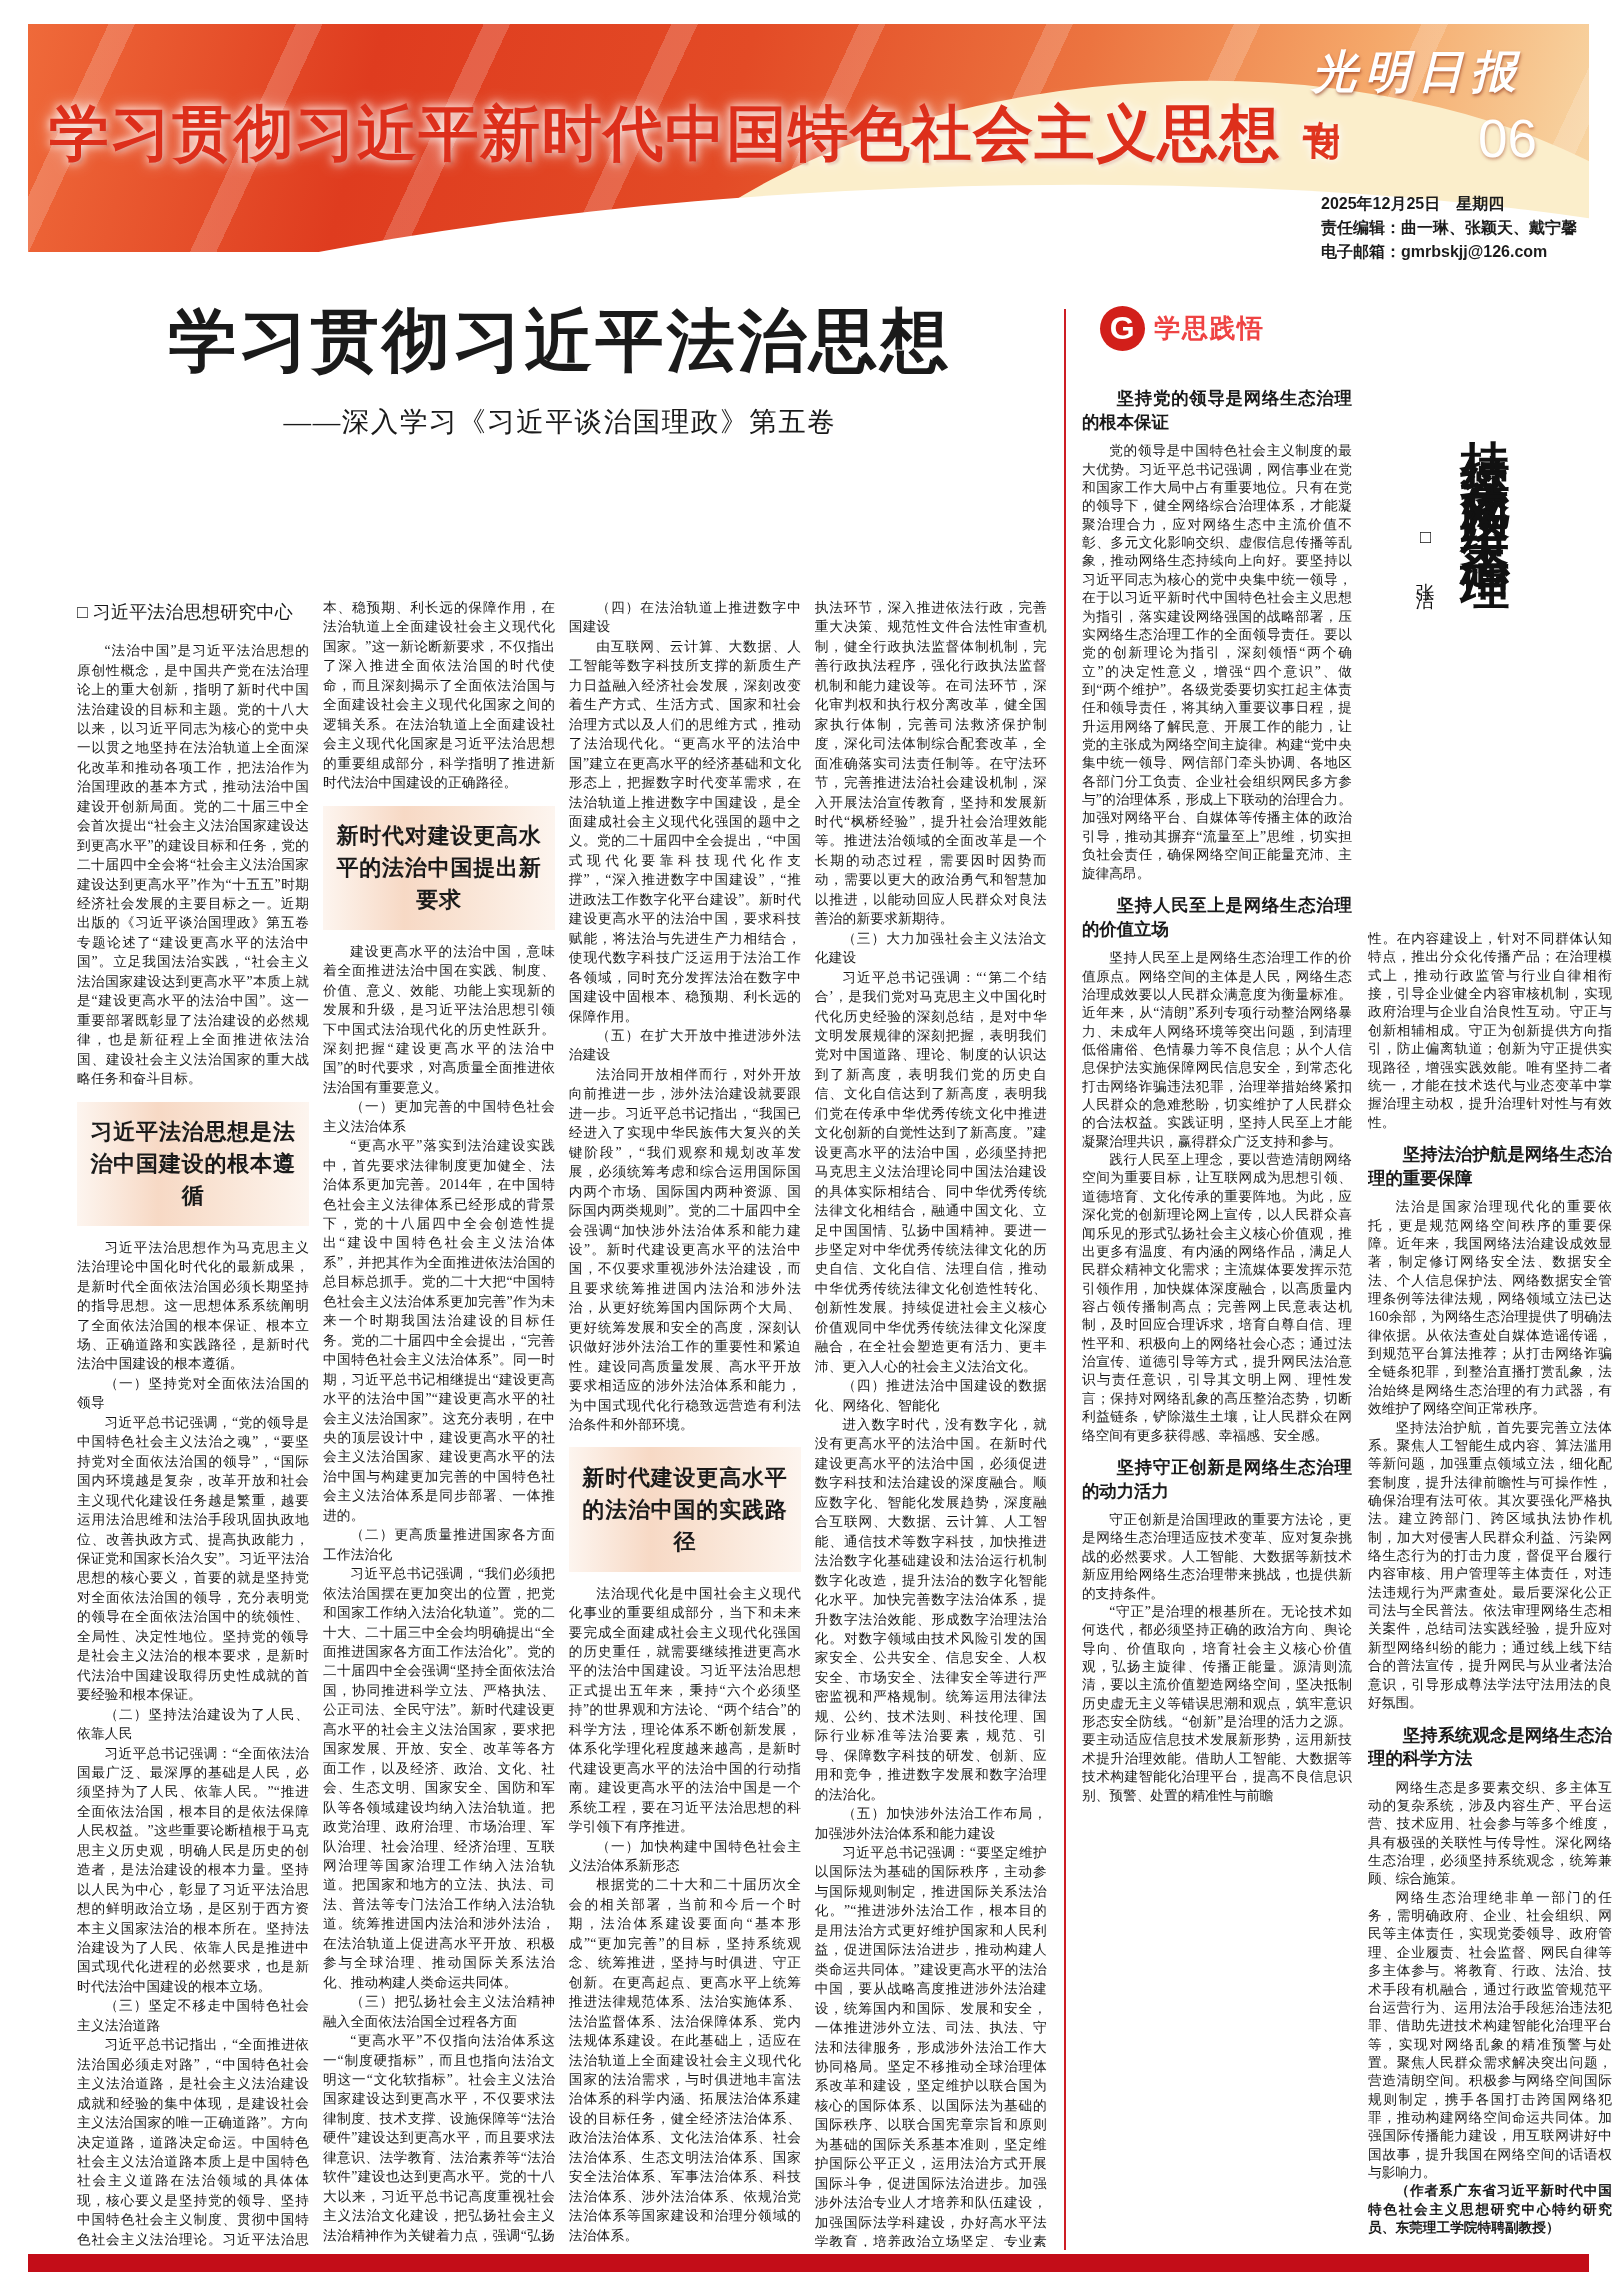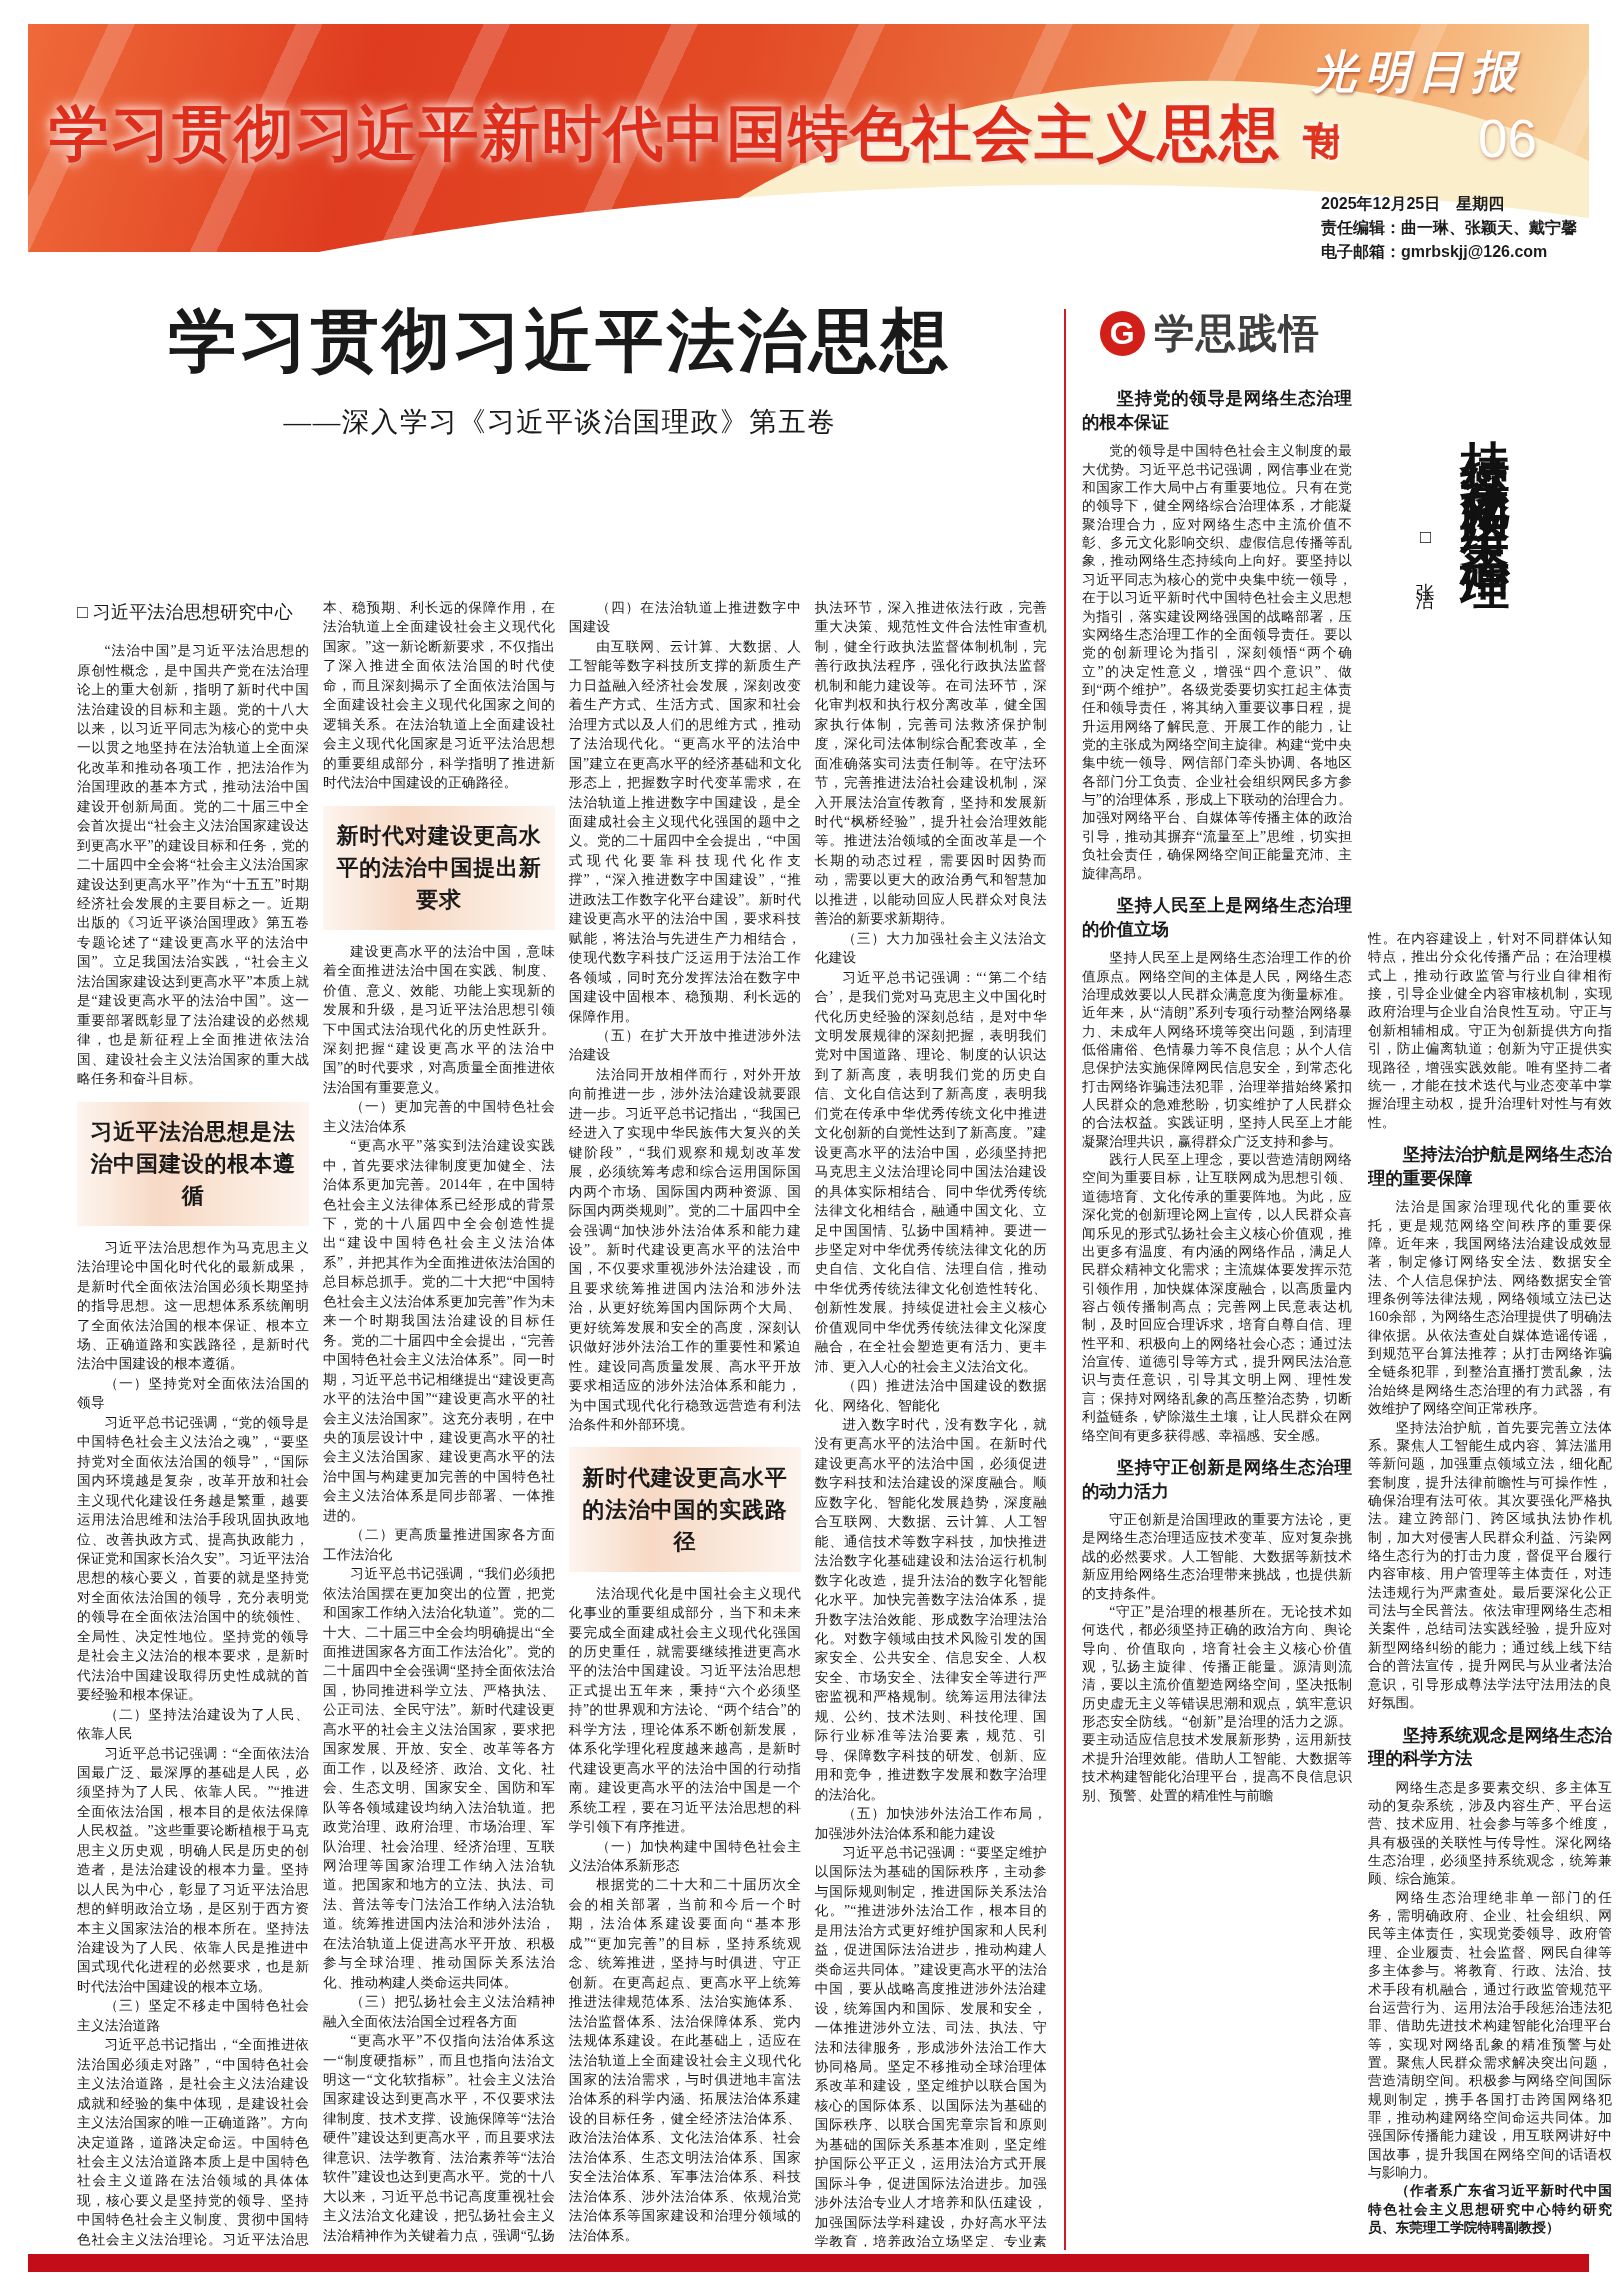--- a/index.html
+++ b/index.html
@@ -40,21 +40,21 @@
   .blk-byline{font-size:18px;margin:1.6px 0 16px 0;}
   .blk-box{text-indent:0;font-size:22px;font-weight:700;text-align:center;line-height:1.45;
            padding:14.6px 3.2px;margin:13px 0 11.3px 0;letter-spacing:0.8px;
            background:linear-gradient(90deg,#fdf5ef 0%,#f7d9c5 35%,#f9e3d3 60%,#fdf5ef 100%);}
   
   .divider{position:absolute;left:1064px;top:309px;width:2.4px;height:1941px;background:#ce1e25;}
   .right-section{position:absolute;left:1077px;top:306px;width:535px;height:1950px;}
   .rs-header{position:absolute;left:22.6px;top:0;display:flex;align-items:center;gap:9.7px;}
   .g-badge{display:inline-block;width:45px;height:45px;border-radius:50%;background:#d21f1a;color:#ffffff;
            font-family:"Liberation Sans",sans-serif;font-weight:900;font-size:32px;line-height:45px;text-align:center;}
-  .rs-label{font-family:Liberation Sans, sans-serif;font-size:40px;font-weight:900;color:#404040;letter-spacing:1.6px;}
+  .rs-label{font-family:Liberation Sans, sans-serif;font-size:26px;font-weight:900;color:#ef4444;letter-spacing:1.6px;}
   .rs-colA{position:absolute;left:4.9px;top:70px;width:270px;height:1877px;overflow:hidden;
            font-size:13.7px;line-height:1.34;text-align:justify;}
   .rs-colB{position:absolute;left:291px;top:624px;width:244px;height:1321px;overflow:hidden;
            font-size:13.7px;line-height:1.34;text-align:justify;}
   .blk-intro{text-indent:2em;font-style:italic;font-size:17px;line-height:1.78;margin-bottom:18px;}
   .blk-sub{text-indent:2em;font-weight:700;font-size:17.4px;line-height:1.35;margin:11.3px 0 8px 0;
            font-family:"Liberation Sans","DejaVu Sans",sans-serif;letter-spacing:0;}
   .blk-note{text-indent:2em;font-weight:700;}
   .vtitle{position:absolute;left:375px;top:95px;writing-mode:vertical-rl;font-size:49px;font-weight:900;
           letter-spacing:13.7px;color:#111;}

